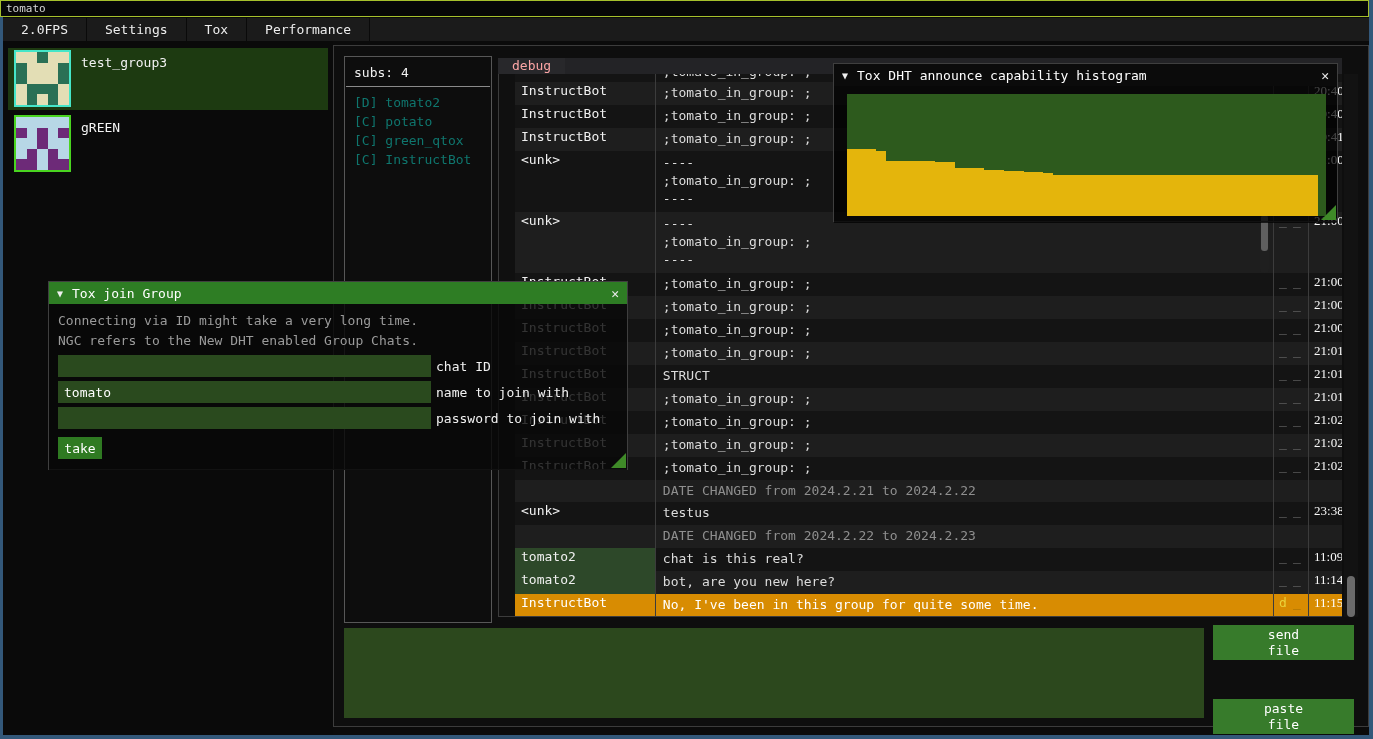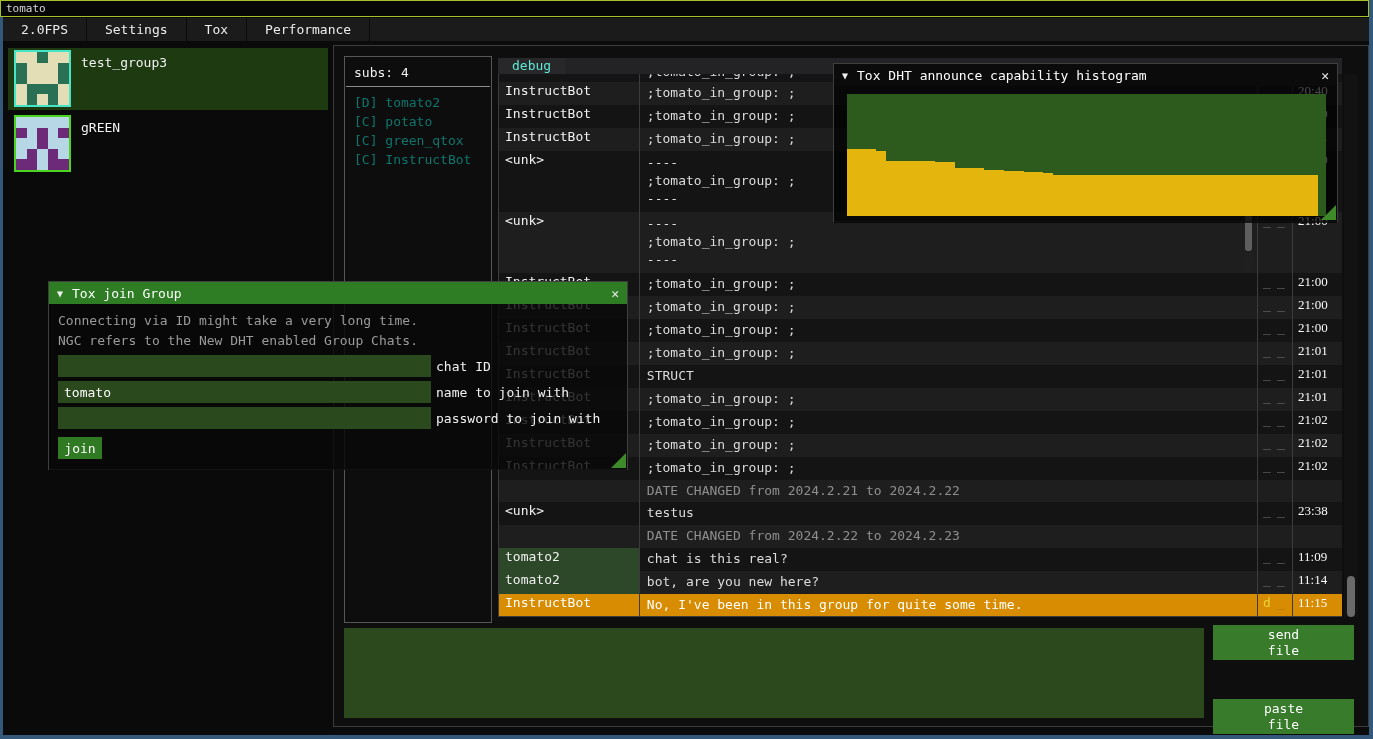--- a/index.html
+++ b/index.html
@@ -48,28 +48,28 @@
     border:1px solid #575757; background:#0d0d0d;
   }
   .subs-header { padding:8px 0 6px 9px; color:#f0f0f0; }
   .subs-sep { border-top:1px solid #8a8a8a; margin:0 1px 6px 1px; }
   .member-item { padding:2px 0 2px 9px; color:#0f766e; white-space:pre; }
   
   .tab-bar {
     position:absolute; left:164px; top:12px; width:844px; height:16px;
     background:#232326;
   }
-  .tab { display:inline-block; padding:0 14px; line-height:16px; color:#5eead4; background:#28282b; }
+  .tab { display:inline-block; padding:0 14px; line-height:16px; color:#fca5a5; background:#28282b; }
   
   .chat-rows {
     position:absolute; left:164px; top:28px; width:844px; height:543px;
     overflow:hidden; border-left:1px solid #3c3c3c; border-bottom:1px solid #3c3c3c;
     background:#101010;
   }
-  .mrow { position:relative; display:flex; width:100%; overflow:hidden; }
+  .mrow { position:relative; display:flex; width:100%; overflow:hidden;margin-left:16px; }
   .mrow.even { background:#141414; }
   .mrow.odd  { background:#1e1e1e; }
   .mrow.highlight { background:#d88c02; }
   .cell { overflow:hidden; position:relative; }
   .c-name { width:140px; padding:1px 0 0 6px; color:#f0f0f0; }
   .c-msg  { width:619px; padding:1px 0 0 7px; color:#dcdcdc;
             border-left:1px solid #3c3c3c; white-space:pre-line; line-height:20px; }
   .c-flags{ width:35px;  border-left:1px solid #3c3c3c; color:#7a7a7a;
             display:flex; gap:6px; padding:1px 0 0 5px; }
   .c-time { width:50px;  border-left:1px solid #3c3c3c; padding:1px 0 0 5px; color:#fafafa;font-family:Liberation Serif, serif; }
@@ -588,20 +588,20 @@
         </div>
         <div class="field-row">
           <input class="field-input" value="tomato" style="">
           <span class="field-label">name to join with</span>
         </div>
         <div class="field-row">
           <input class="field-input" style="">
           <span class="field-label">password to join with</span>
         </div>
       </div>
-    <button class="join-btn">join</button>
+    <button class="join-btn">take</button>
   </div>
   <div class="resize-grip"></div>
 </div>
 
 <div class="frame-left"></div>
 <div class="frame-right"></div>
 <div class="frame-bottom"></div>
 
 </body></html>

